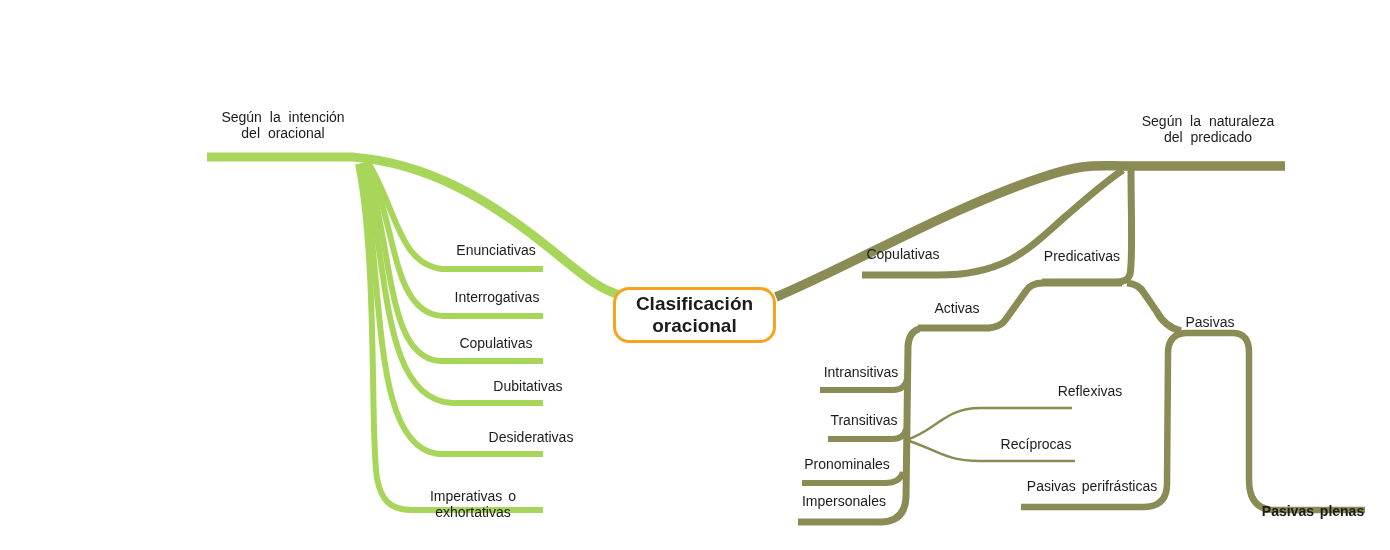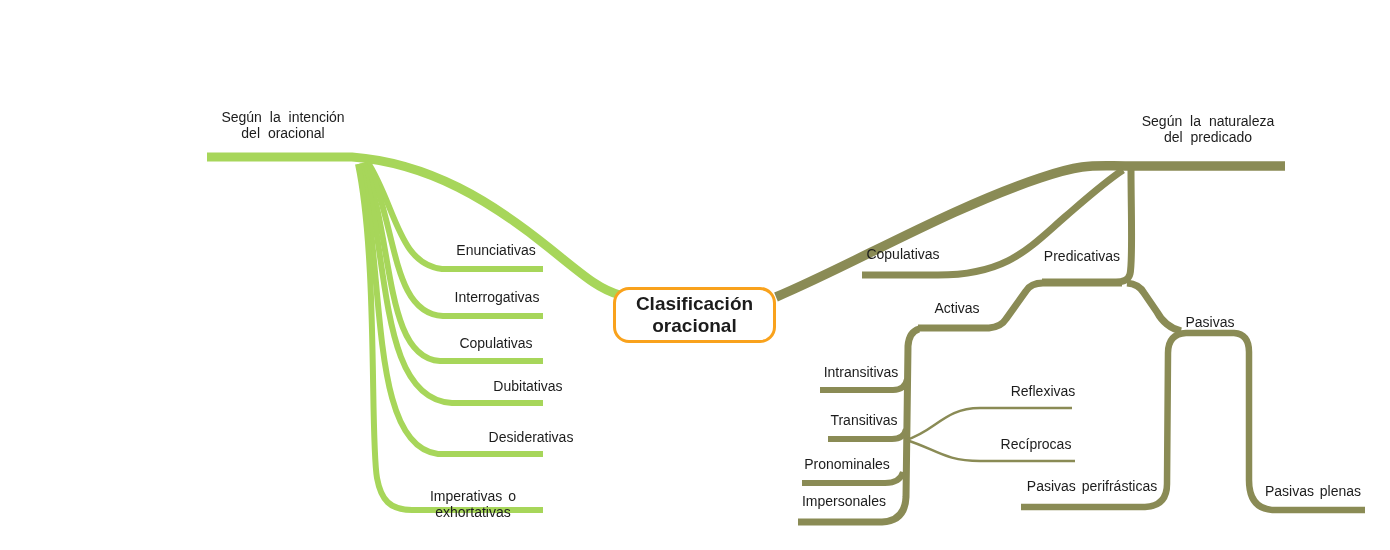--- a/index.html
+++ b/index.html
@@ -76,19 +76,19 @@
     <span style="display:block">Según la naturaleza</span>
     <span style="display:block">del predicado</span>
   </div>
   <div class="lbl" style="left:903px;top:246px;">Copulativas</div>
   <div class="lbl" style="left:1082px;top:248px;">Predicativas</div>
   <div class="lbl" style="left:957px;top:300px;">Activas</div>
   <div class="lbl" style="left:861px;top:364px;">Intransitivas</div>
   <div class="lbl" style="left:864px;top:412px;">Transitivas</div>
   <div class="lbl" style="left:847px;top:456px;">Pronominales</div>
   <div class="lbl" style="left:844px;top:493px;">Impersonales</div>
-  <div class="lbl" style="left:1035px;top:383px;padding-left:16px;">Reflexivas</div>
+  <div class="lbl" style="left:1082px;top:383px;padding-left:16px;">Reflexivas</div>
   <div class="lbl" style="left:1036px;top:436px;">Recíprocas</div>
   <div class="lbl" style="left:1210px;top:314px;">Pasivas</div>
   <div class="lbl" style="left:1092px;top:478px;">Pasivas perifrásticas</div>
-  <div class="lbl" style="left:1313px;top:483px;">Pasivas plenas</div>
+  <div class="lbl" style="left:1313px;top:503px;font-weight:bold;">Pasivas plenas</div>
 
 </div>
 
 </body></html>

